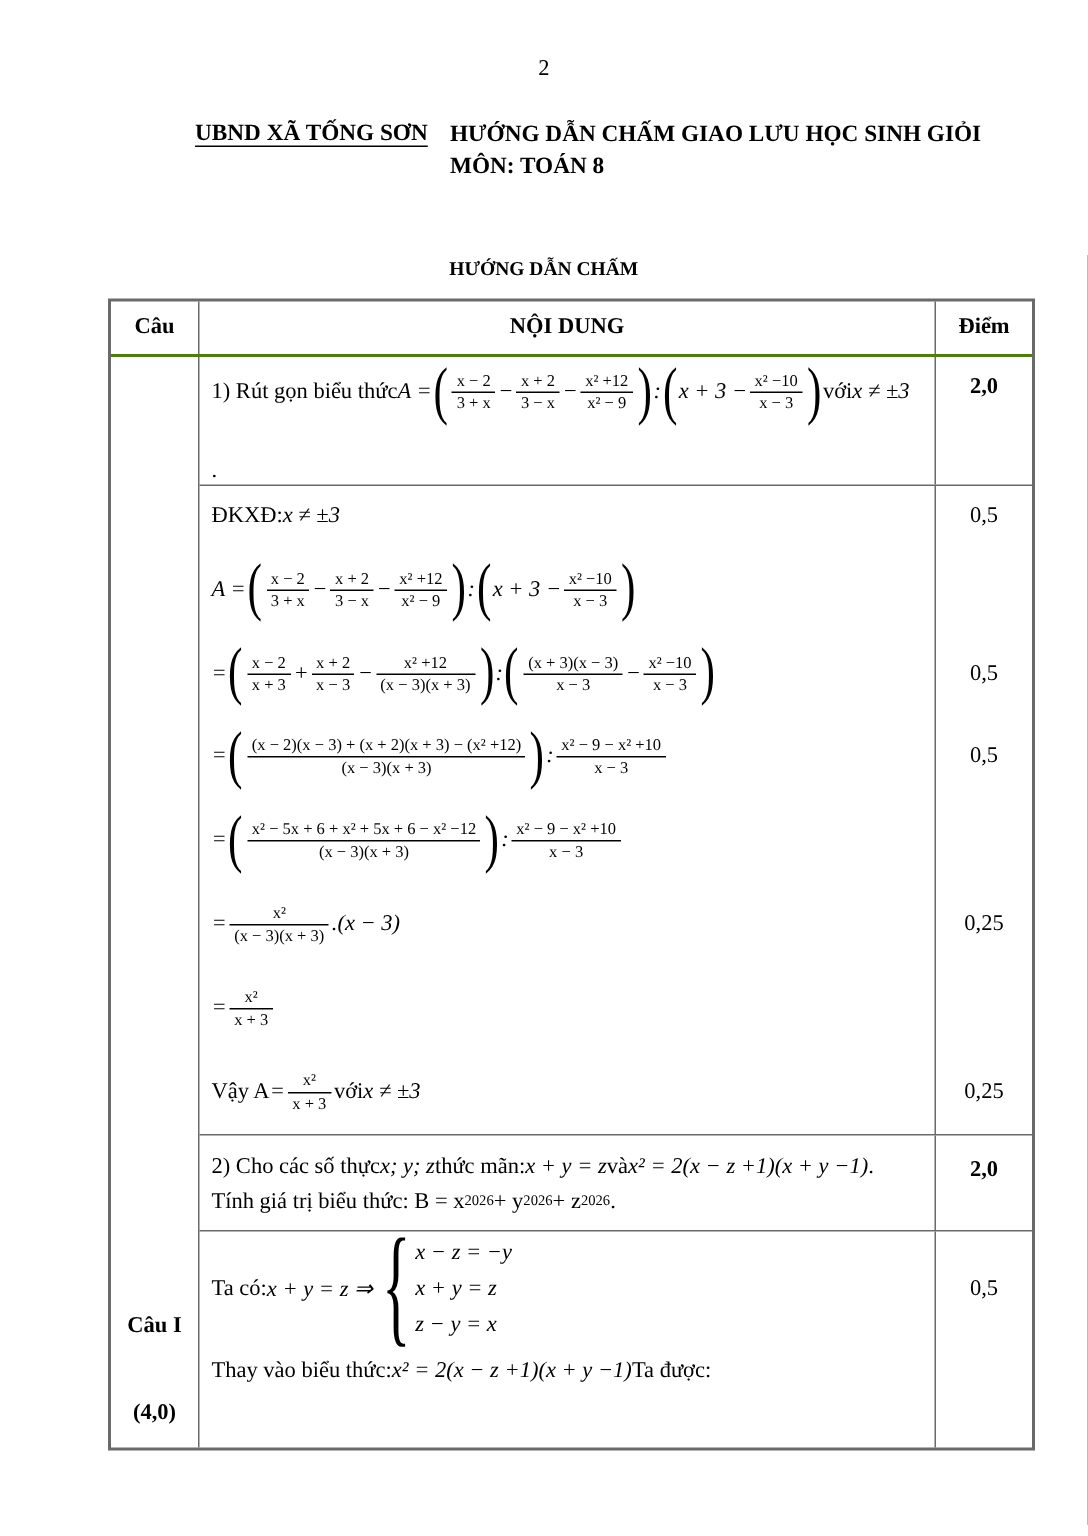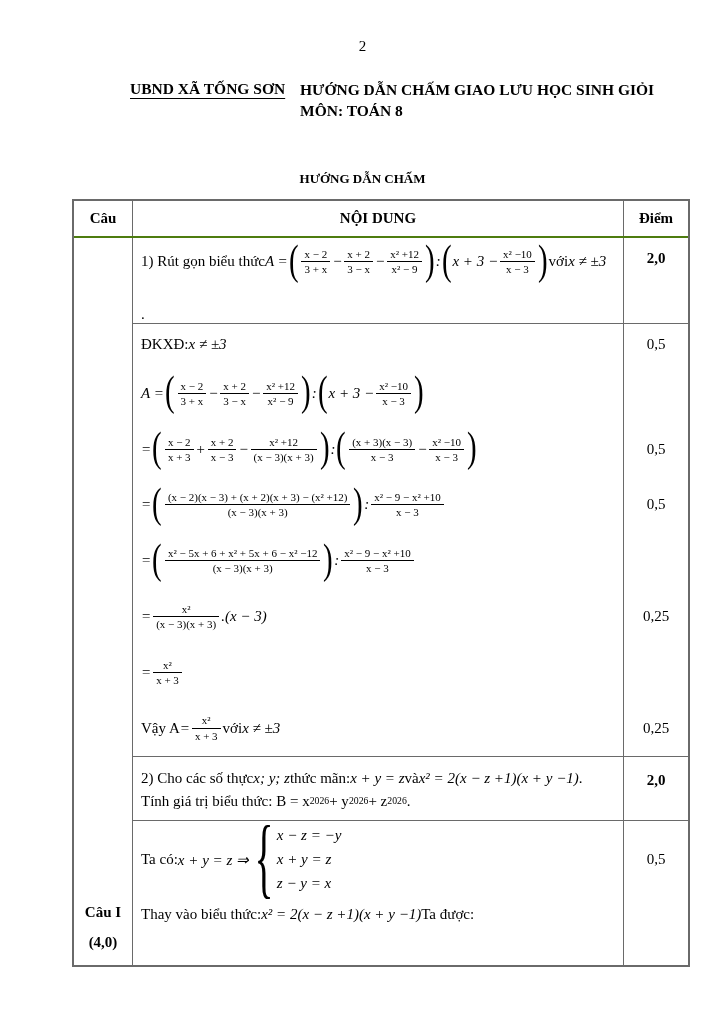--- a/index.html
+++ b/index.html
@@ -22,21 +22,21 @@
     border:2px solid #6a6a6a; font-size:15px;
   }
   .thead { display:flex; height:35px; align-items:center; border-bottom:2px solid #4d7c0f; font-weight:bold; }
   .th-cau { width:58px; text-align:center; border-right:1px solid #6a6a6a; align-self:stretch; display:flex; align-items:center; justify-content:center; }
   .th-noidung { flex:1; text-align:center; }
   .th-diem { width:64px; text-align:center; border-left:1px solid #6a6a6a; align-self:stretch; display:flex; align-items:center; justify-content:center; }
 
   .tbody { display:flex; }
   .cau-col {
     width:58px; border-right:1px solid #6a6a6a; display:flex; flex-direction:column;
-    justify-content:flex-end; align-items:center; padding-bottom:14px; font-weight:bold;
+    justify-content:flex-end; align-items:center; padding-bottom:14px; font-weight:bold;gap:28px;
   }
   .cau-col .l1 { margin-bottom:13px; }
   .rows-col { flex:1; min-width:0; }
 
   .row { position:relative; display:flex; flex-direction:column; box-sizing:border-box; }
   .row::after { content:""; position:absolute; top:0; bottom:0; right:64px; width:1px; background:#6a6a6a; }
   .row-0 { height:86px; border-bottom:1px solid #6a6a6a; justify-content:space-between; }
   .row-1 { height:433px; border-bottom:1px solid #6a6a6a; justify-content:space-around; }
   .row-2 { height:64px; border-bottom:1px solid #6a6a6a; justify-content:center; }
   .row-3 { height:144px; justify-content:flex-start; }

